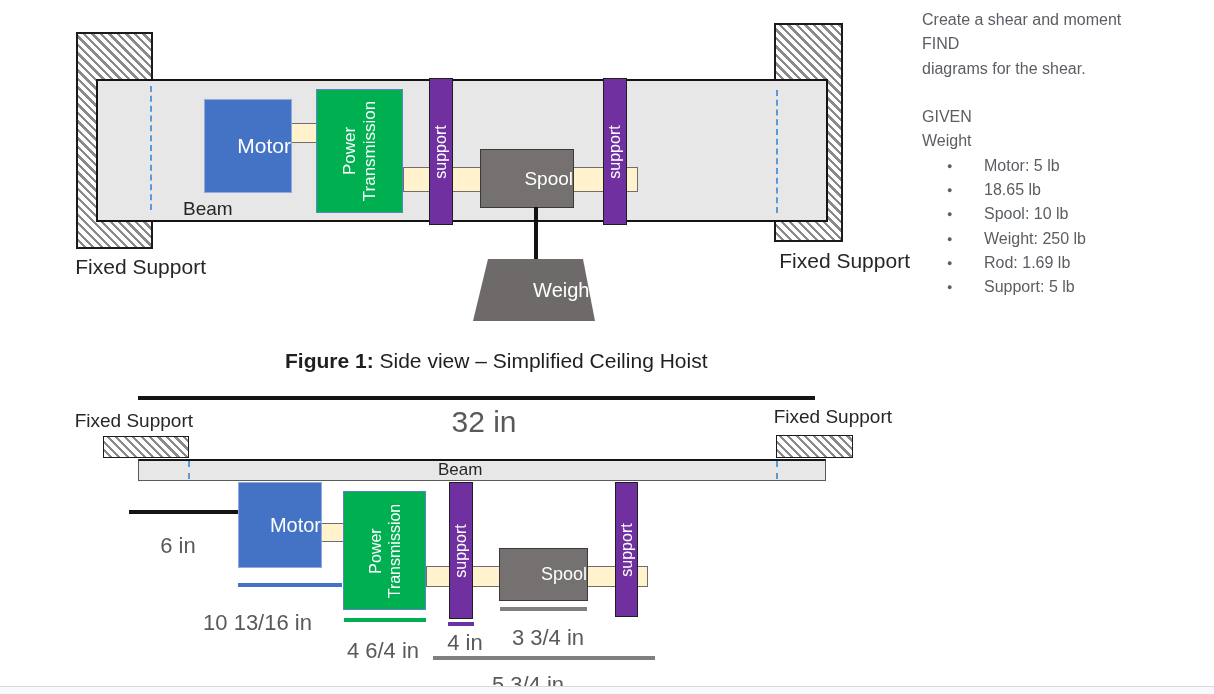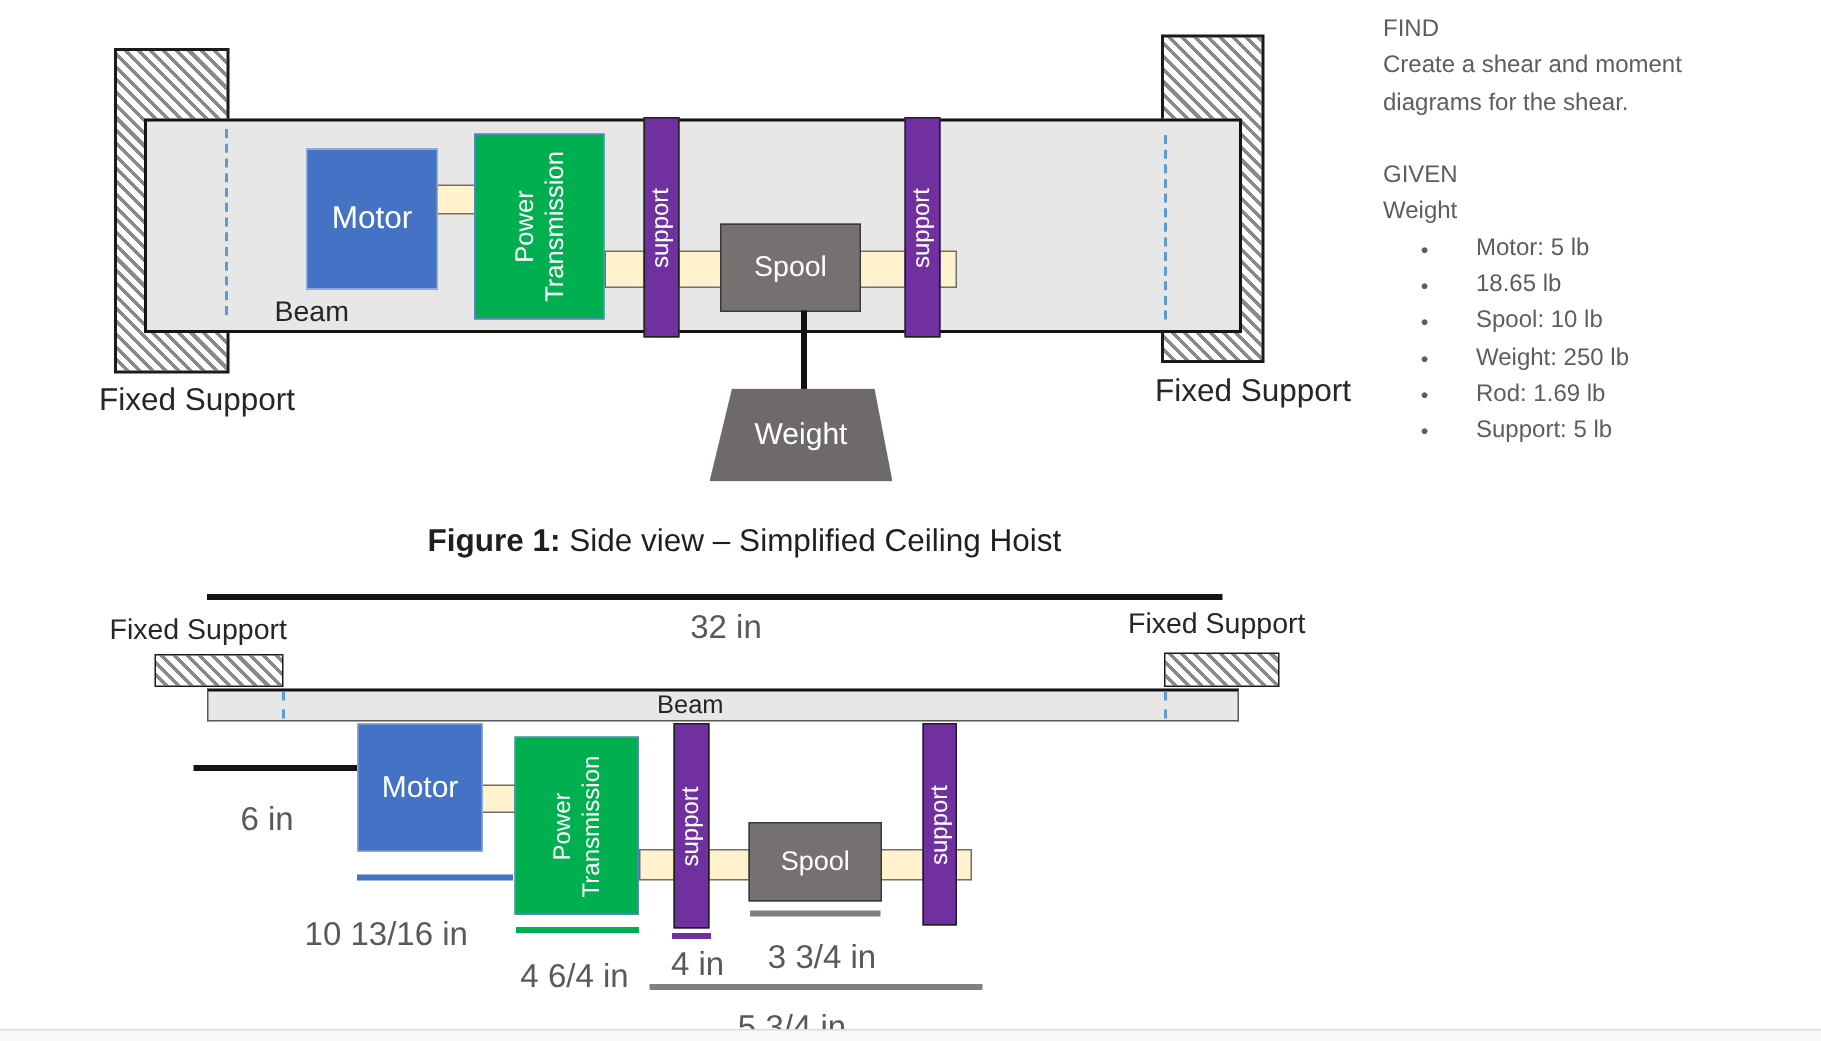--- a/index.html
+++ b/index.html
@@ -20,27 +20,27 @@
   .dashline{border-left:2px dashed #5b9bd5;width:0;}
   
   .motor{background:#4472c4;border:1px solid #8faadc;}
   .pt{background:#00b050;border:1px solid #5b85c9;}
   .support-bar{background:#7030a0;border:1.5px solid #1f1f1f;}
   .shaft{background:#fff2cc;border:1px solid #6e6e6e;}
   .spool{background:#767171;border:1.5px solid #3a3a3a;}
   .rod{background:#111111;}
   .weight{background:#6e6a6a;clip-path:polygon(15px 0,110px 0,122px 62px,0 62px);}
   
-  .box-label{color:#ffffff;display:flex;align-items:center;justify-content:center;text-align:center;}
+  .box-label{color:#ffffff;display:flex;align-items:center;justify-content:flex-end;text-align:center;}
   .vlabel{position:absolute;left:50%;top:50%;transform:translate(-50%,-50%) rotate(-90deg);
           color:#ffffff;text-align:center;}
   .dark-label{color:#262626;}
   .dim-label{color:#595959;font-size:22px;text-align:center;white-space:nowrap;}
   .dim-line{position:absolute;}
-  .fs-label{color:#262626;text-align:left;white-space:nowrap;}
+  .fs-label{color:#262626;text-align:right;white-space:nowrap;}
   
   .caption{color:#1f1f1f;font-size:21px;white-space:nowrap;}
   .caption .bold{font-weight:bold;text-align:center;}
   
   .doc-text{color:#5a5e63;font-size:16px;line-height:24.3px;}
   .doc-text .line{white-space:nowrap;height:24.3px;}
   .bullet-row{display:flex;height:auto;}
   .bullet{width:37px;padding-left:25px;font-size:9px;line-height:24.3px;flex:none;}
   .item .il{display:block;white-space:nowrap;}
   
@@ -101,21 +101,21 @@
     <div class="abs fs-label" style="left:770px;top:249px;width:140px;font-size:21px;">Fixed Support</div>
   </div>
 
   <div class="abs caption" style="left:285px;top:349px;">
     <span class="bold">Figure 1:</span><span> Side view – Simplified Ceiling Hoist</span>
   </div>
 
   <div class="abs" style="left:0;top:380px;width:910px;height:314px;">
 
     <div class="abs dim-line" style="left:138px;top:16px;width:677px;height:4px;background:#141414;"></div>
-    <div class="abs dim-label" style="left:444px;top:25px;width:80px;font-size:22px;">32 in</div>
+    <div class="abs dim-label" style="left:444px;top:25px;width:80px;font-size:30px;">32 in</div>
 
     <div class="abs fs-label" style="left:73px;top:30px;width:120px;font-size:19px;">Fixed Support</div>
     <div class="abs fs-label" style="left:752px;top:26px;width:140px;font-size:19px;">Fixed Support</div>
 
     <div class="abs hatch thin" style="left:103px;top:56px;width:86px;height:22px;"></div>
     <div class="abs hatch thin" style="left:776px;top:55px;width:77px;height:23px;"></div>
 
     <div class="abs beam-bottom" style="left:138px;top:79px;width:688px;height:22px;"></div>
     <div class="abs dark-label" style="left:438px;top:80px;font-size:17px;">Beam</div>
 
@@ -163,22 +163,22 @@
     <div class="abs dim-label" style="left:440px;top:250px;width:50px;">4 in</div>
 
     <div class="abs dim-line" style="left:500px;top:227px;width:87px;height:4px;background:#808080;"></div>
     <div class="abs dim-label" style="left:503px;top:245px;width:90px;">3 3/4 in</div>
 
     <div class="abs dim-line" style="left:433px;top:276px;width:222px;height:4px;background:#808080;"></div>
     <div class="abs dim-label" style="left:482px;top:292px;width:92px;">5 3/4 in</div>
   </div>
 
   <div class="abs doc-text" style="left:922px;top:8px;width:280px;">
+    <div class="line">Create a shear and moment</div>
     <div class="line">FIND</div>
-    <div class="line">Create a shear and moment</div>
     <div class="line">diagrams for the shear.</div>
     <div class="line"></div>
     <div class="line">GIVEN</div>
     <div class="line">Weight</div>
 
     <div class="bullet-row">
       <span class="bullet">●</span>
       <span class="item">
           <span class="il">Motor: 5 lb</span>
         </span>

